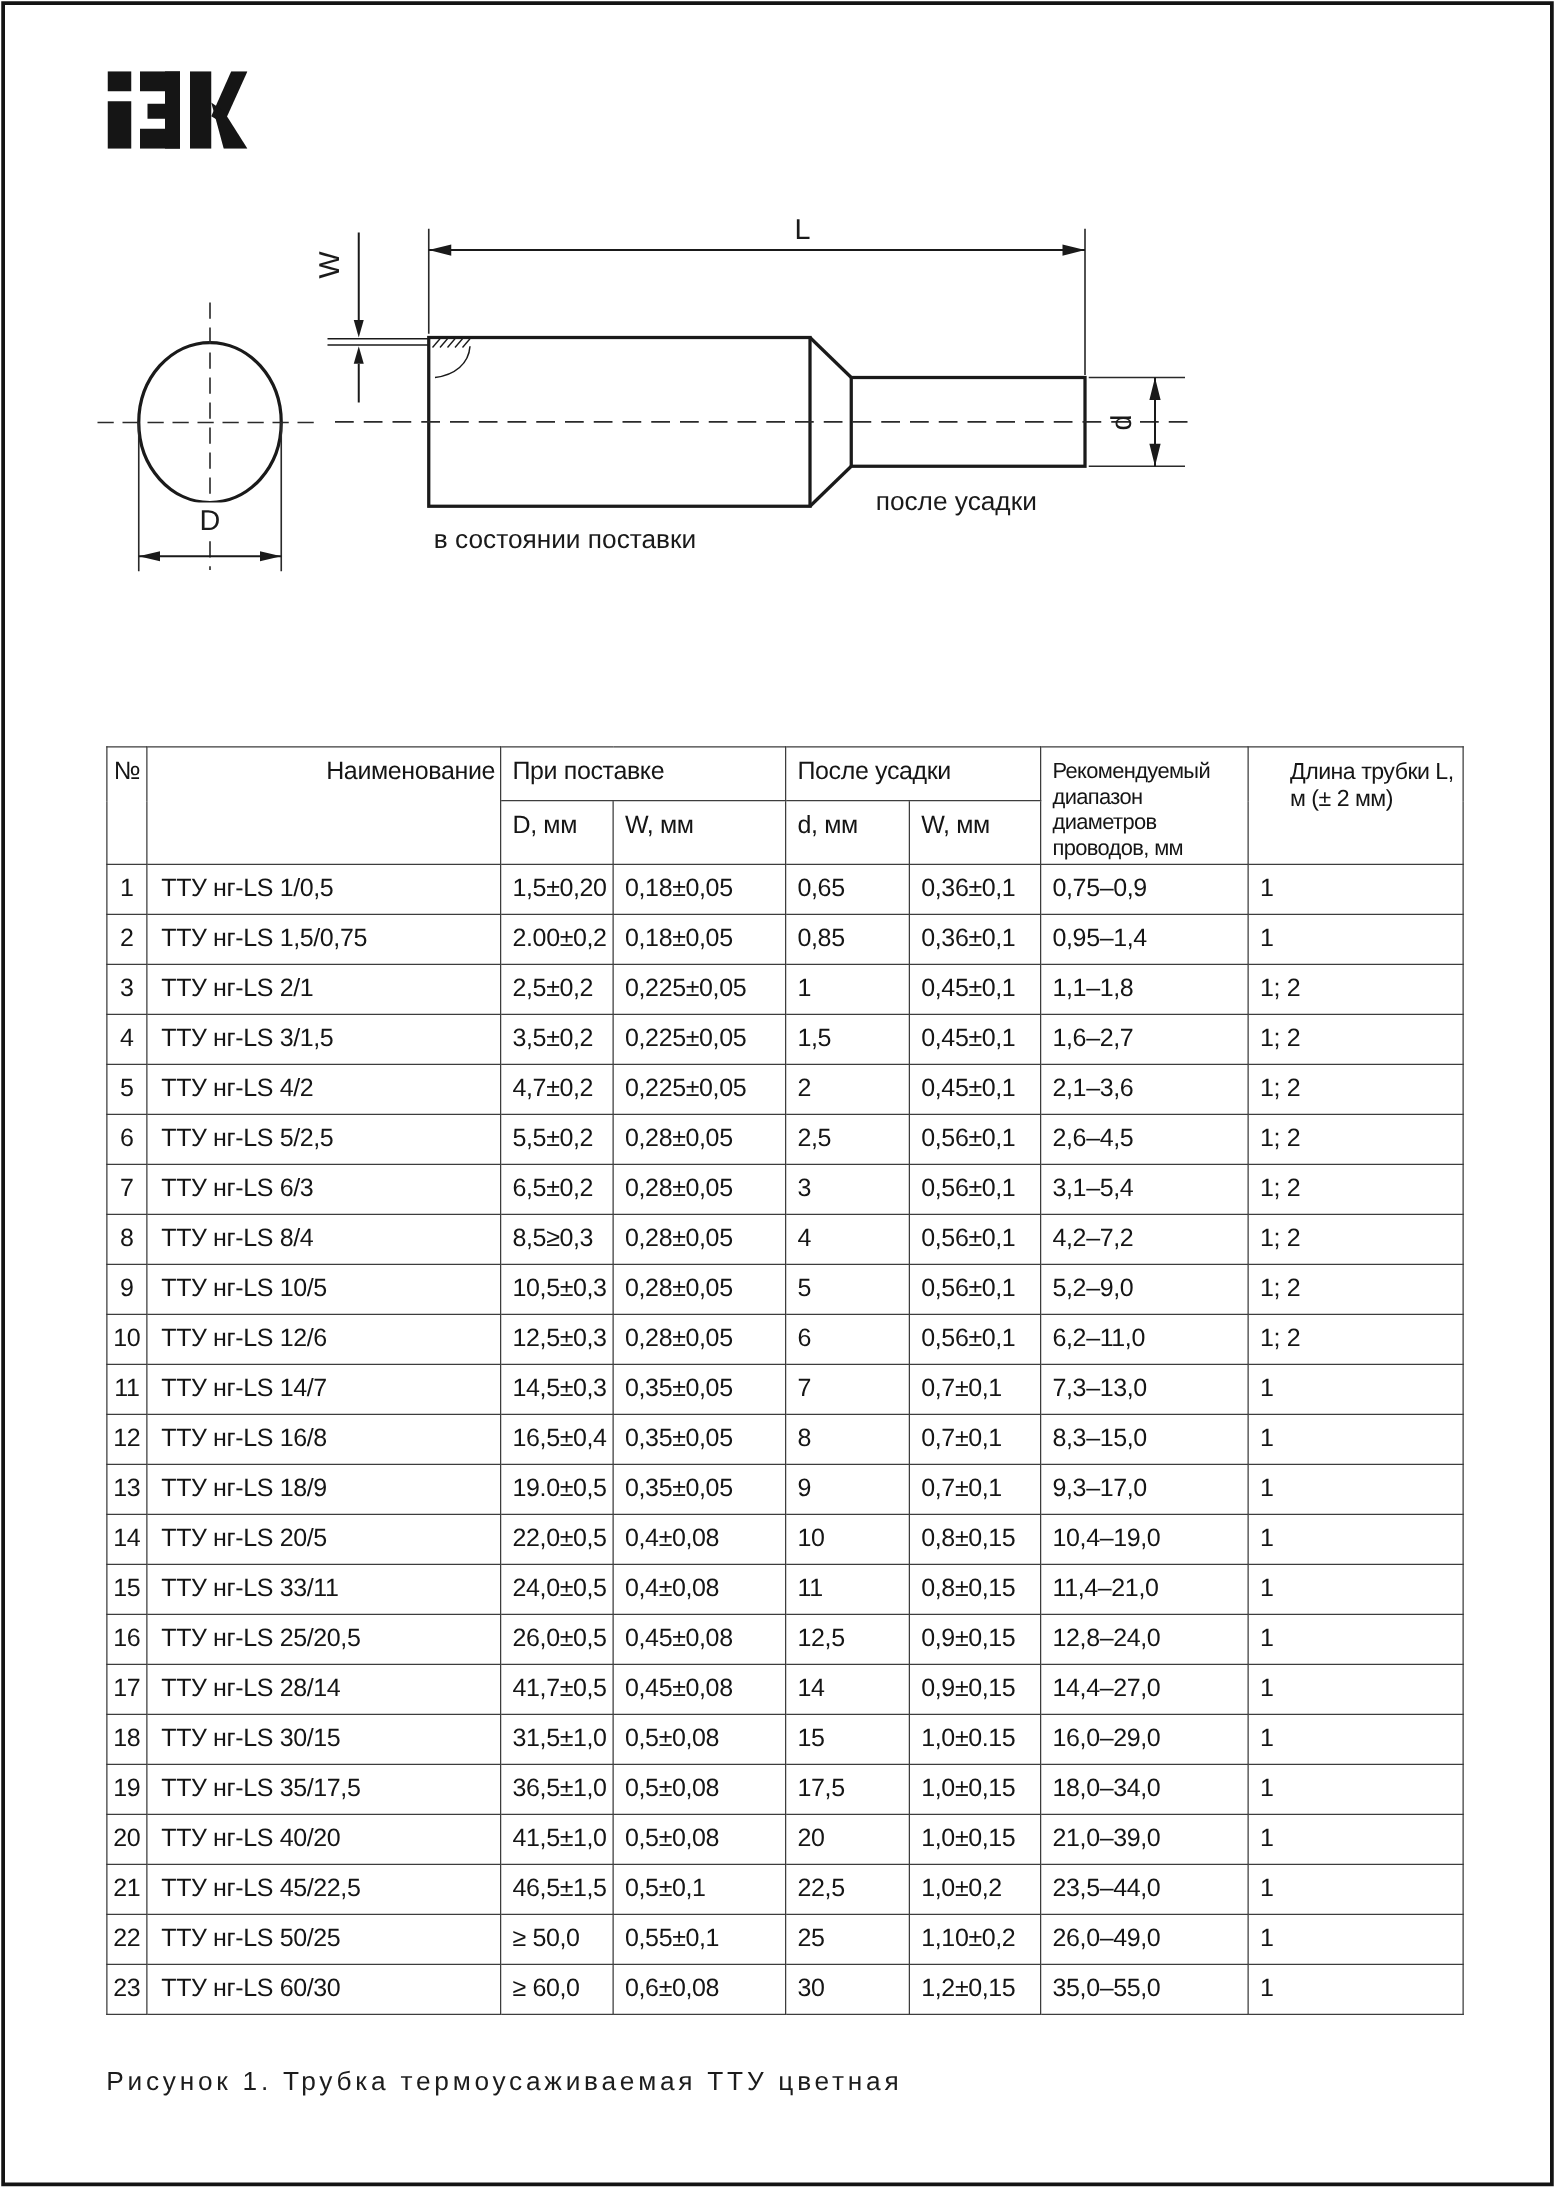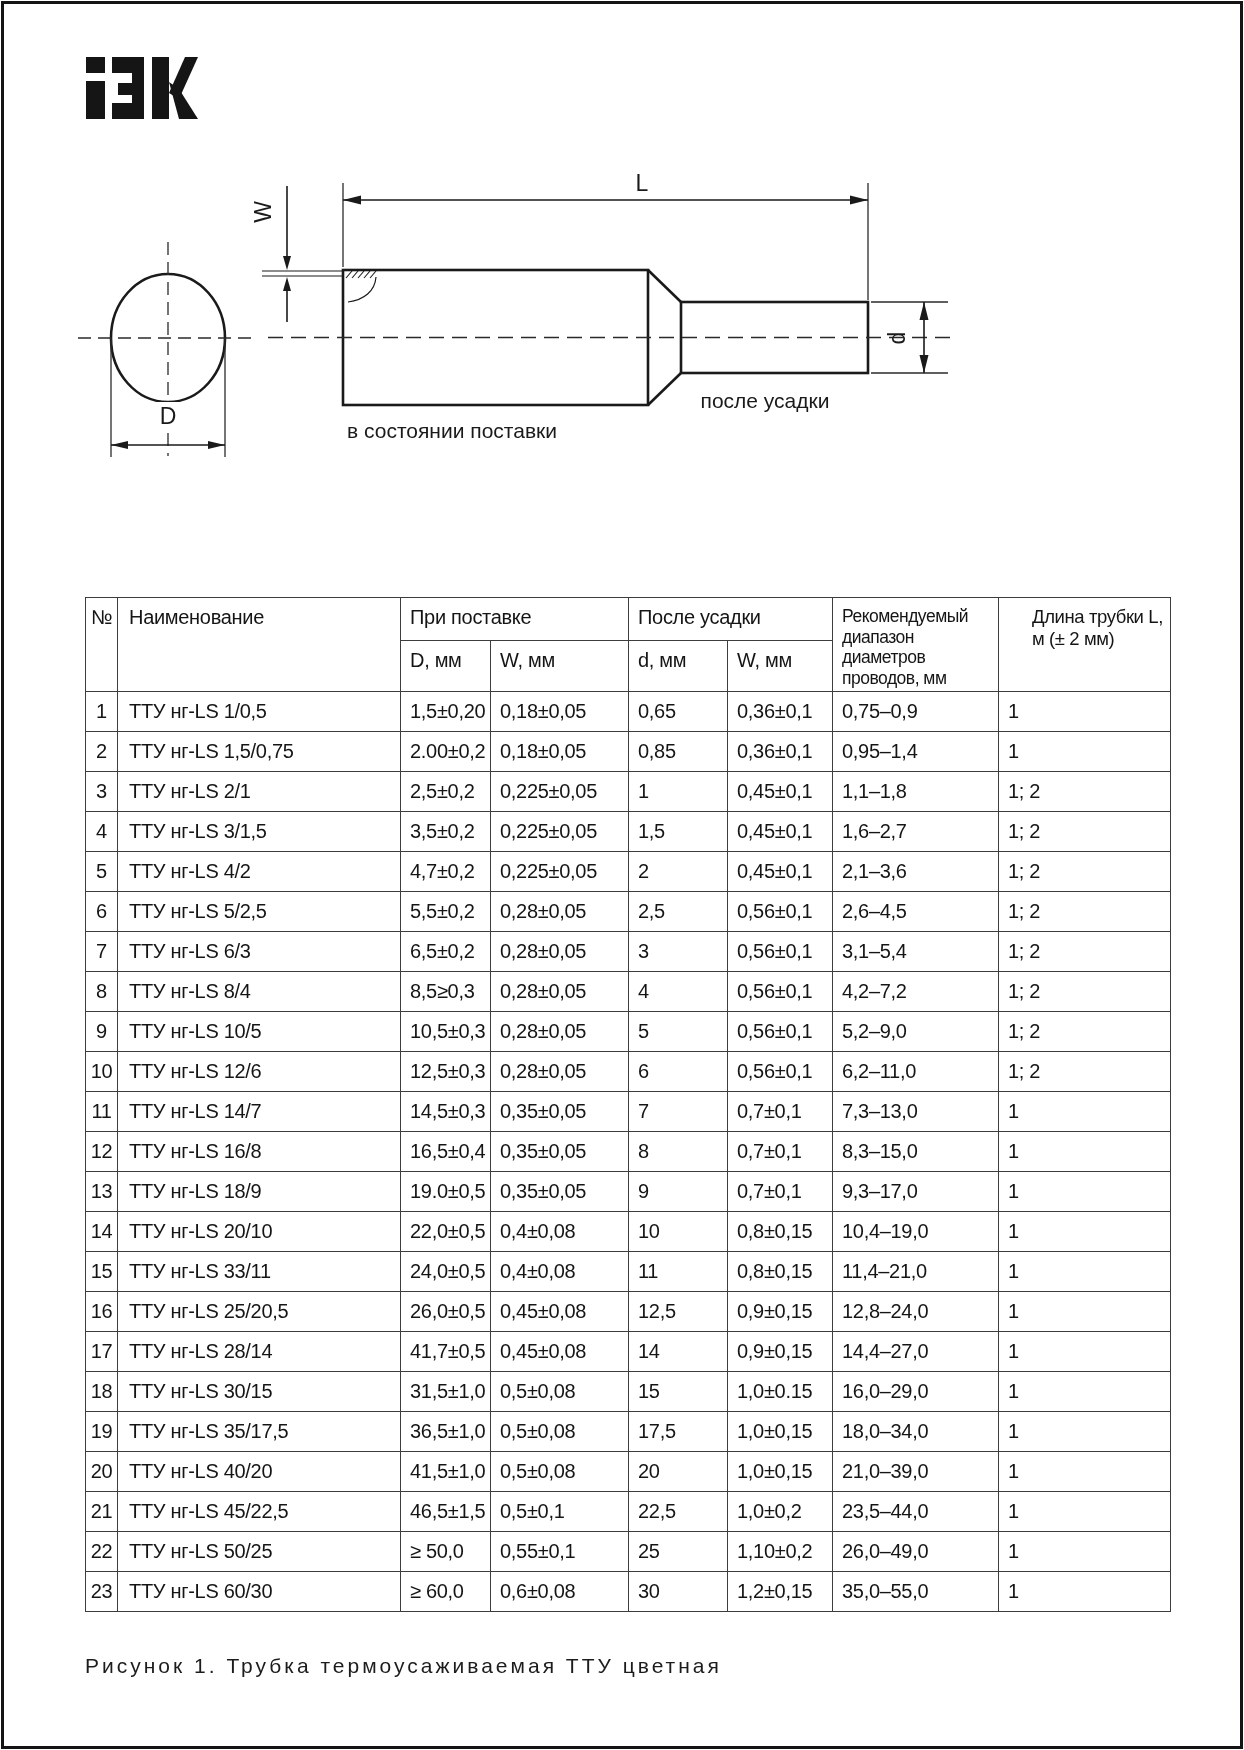--- a/index.html
+++ b/index.html
@@ -26,21 +26,21 @@
     padding:2px 4px 2px 9px;white-space:nowrap;
     overflow:hidden;
   }
   #spec-table thead th{vertical-align:top;padding-top:8px;line-height:1.18;}
   #spec-table thead tr:first-child{height:36px;}
   #spec-table thead tr:last-child{height:42px;}
   #spec-table tbody td{height:35px;vertical-align:middle;}
   #spec-table .c-num{text-align:center;padding-left:2px;padding-right:2px;}
   #spec-table .th-range{white-space:normal;font-size:17.5px;letter-spacing:-0.5px;padding-right:2px;}
   #spec-table .th-length{white-space:normal;font-size:18.5px;letter-spacing:-0.4px;padding-left:33px;}
-  #spec-table .th-name{padding-left:11px;}
+  #spec-table .th-name{padding-left:11px;text-align:right;}
   #spec-table td:nth-child(2){padding-left:11px;}
 
   #figure-caption{
     position:absolute;left:85px;top:1654px;
     font-size:21px;letter-spacing:3px;color:#1c1c1c;white-space:nowrap;
   }
 </style>
 </head>
 <body>
 
@@ -273,21 +273,21 @@
           <td>ТТУ нг-LS 18/9</td>
           <td>19.0±0,5</td>
           <td>0,35±0,05</td>
           <td>9</td>
           <td>0,7±0,1</td>
           <td>9,3–17,0</td>
           <td>1</td>
         </tr>
         <tr>
           <td class="c-num">14</td>
-          <td>ТТУ нг-LS 20/10</td>
+          <td>ТТУ нг-LS 20/5</td>
           <td>22,0±0,5</td>
           <td>0,4±0,08</td>
           <td>10</td>
           <td>0,8±0,15</td>
           <td>10,4–19,0</td>
           <td>1</td>
         </tr>
         <tr>
           <td class="c-num">15</td>
           <td>ТТУ нг-LS 33/11</td>

